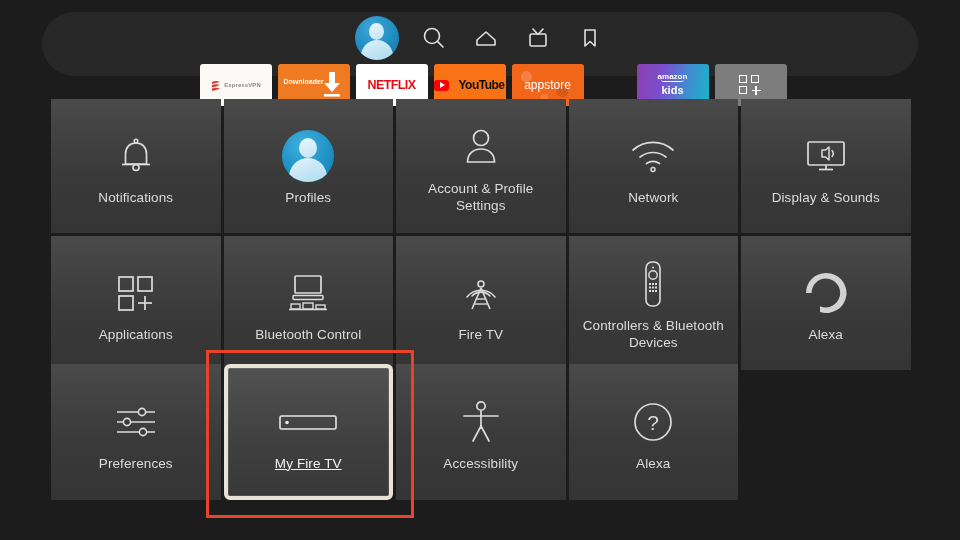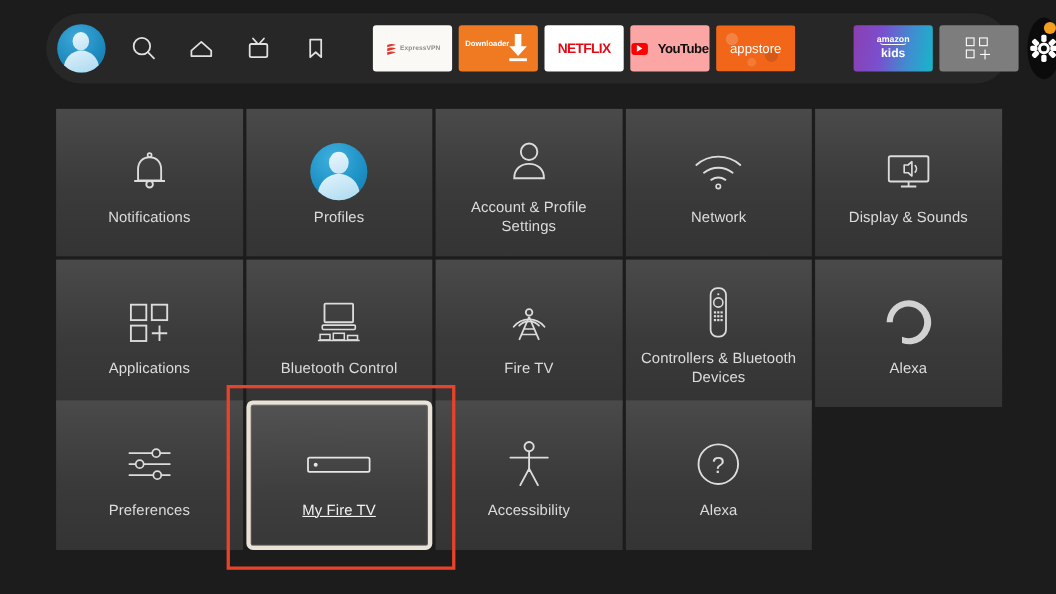--- a/index.html
+++ b/index.html
@@ -11,21 +11,21 @@
   }
   #root { position: relative; width: 960px; height: 540px; background: #1c1c1c; }
 
   
   .navbar {
     position: absolute;
     left: 42px; top: 12px;
     width: 876px; height: 64px;
     background: #272727;
     border-radius: 32px;
-    display: flex; align-items: center;
+    display: flex; align-items: center; flex-direction: column;
   }
   .nav-left { display: flex; align-items: center; gap: 0px; padding-left: 7px; }
   .nav-icon-btn {
     width: 52px; height: 52px;
     display: flex; align-items: center; justify-content: center;
     border-radius: 50%;
     cursor: pointer;
   }
   .avatar-btn { width: 50px; height: 50px; }
   .avatar {
@@ -57,21 +57,21 @@
     overflow: hidden; position: relative;
     cursor: pointer;
   }
   .app-expressvpn { background: #fbf9f5; }
   .evpn-wrap { display:flex; align-items:center; gap:2px; }
   .evpn-text { color:#8d8d8d; font-size:6px; font-weight:bold; letter-spacing:.1px;}
   .app-downloader { background: #f07a21; }
   .dl-label { position:absolute; left:6px; top:14px; color:#fff; font-size:7px; font-weight:bold;}
   .app-netflix { background: #ffffff; }
   .nf-text { color:#e50914; font-weight:bold; font-size:12.5px; letter-spacing:-0.6px; font-family:"Liberation Sans", sans-serif; }
-  .app-youtube { background: #fca5a5; display:flex; gap:9px; align-items:center;text-align:right; }
+  .app-youtube { background: #f97316; display:flex; gap:9px; align-items:center;text-align:right; }
   .yt-play { width:15px; height:11px; background:#ff0000; border-radius:3px; display:flex; align-items:center; justify-content:center; }
   .yt-play span { width:0;height:0;border-left:5px solid #fff;border-top:3px solid transparent;border-bottom:3px solid transparent;margin-left:1px;}
   .yt-text { color:#0f0f0f; font-weight:bold; font-size:12px; letter-spacing:-0.5px;}
   .app-appstore { background: #f2661a; background-image: radial-gradient(circle at 20% 30%, rgba(255,255,255,0.18) 0 8%, transparent 9%), radial-gradient(circle at 70% 65%, rgba(0,0,0,0.12) 0 10%, transparent 11%), radial-gradient(circle at 45% 80%, rgba(255,255,255,0.13) 0 7%, transparent 8%); }
   .appstore-text { color:#ffffff; font-size:12px; font-weight:400; }
   .app-kids { background: linear-gradient(100deg, #8b3fb0 0%, #7a4fcf 35%, #3e8fd0 70%, #17b6c9 100%); flex-direction: column; gap:0px;margin-left:47px;}
   .kids-amazon { color:#fff; font-size:8px; font-weight:600; line-height:9px; position:relative;}
   .kids-amazon::after{content:"";position:absolute;left:3px;right:3px;bottom:-1px;height:2px;border-bottom:1.3px solid #fff;border-radius:0 0 8px 8px;}
   .kids-kids { color:#fff; font-size:11px; font-weight:bold; line-height:15px; margin-top:2px;}
   .app-plus { background:#7d7d7d; }

